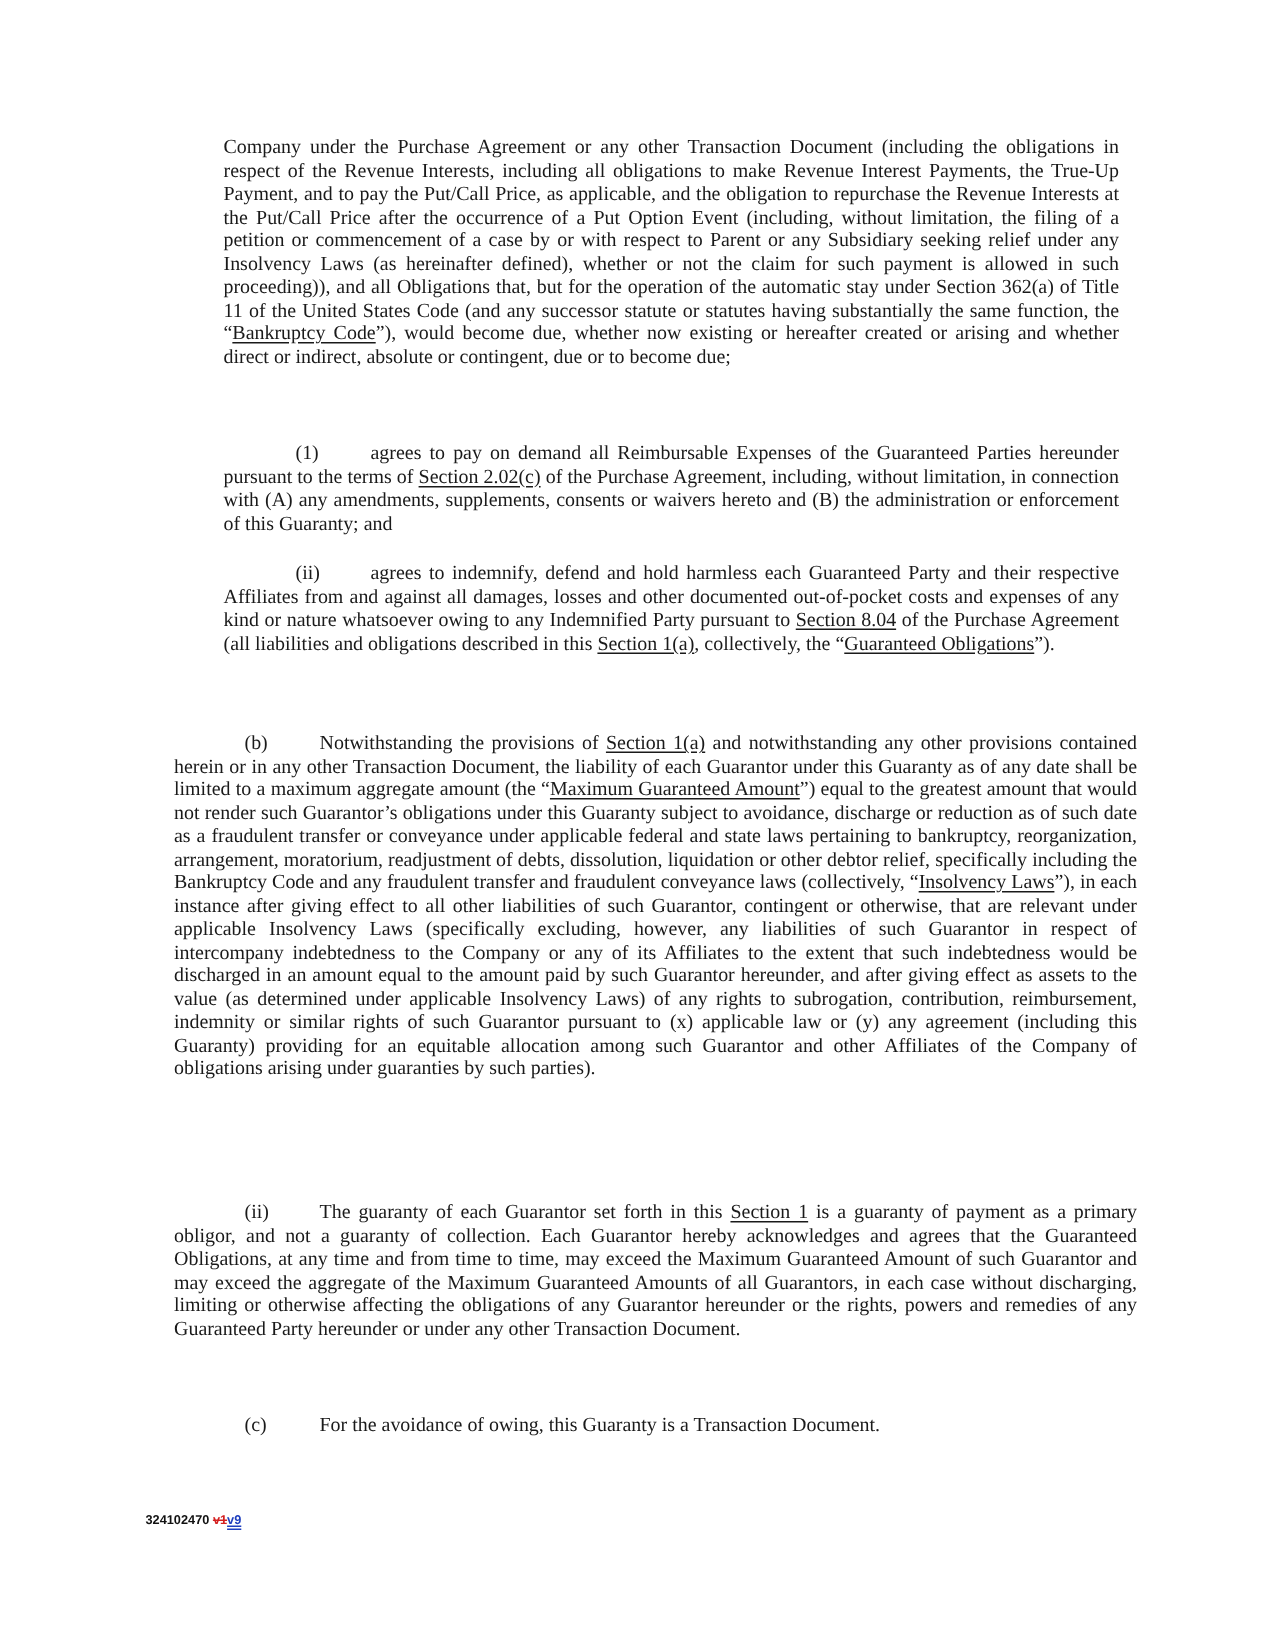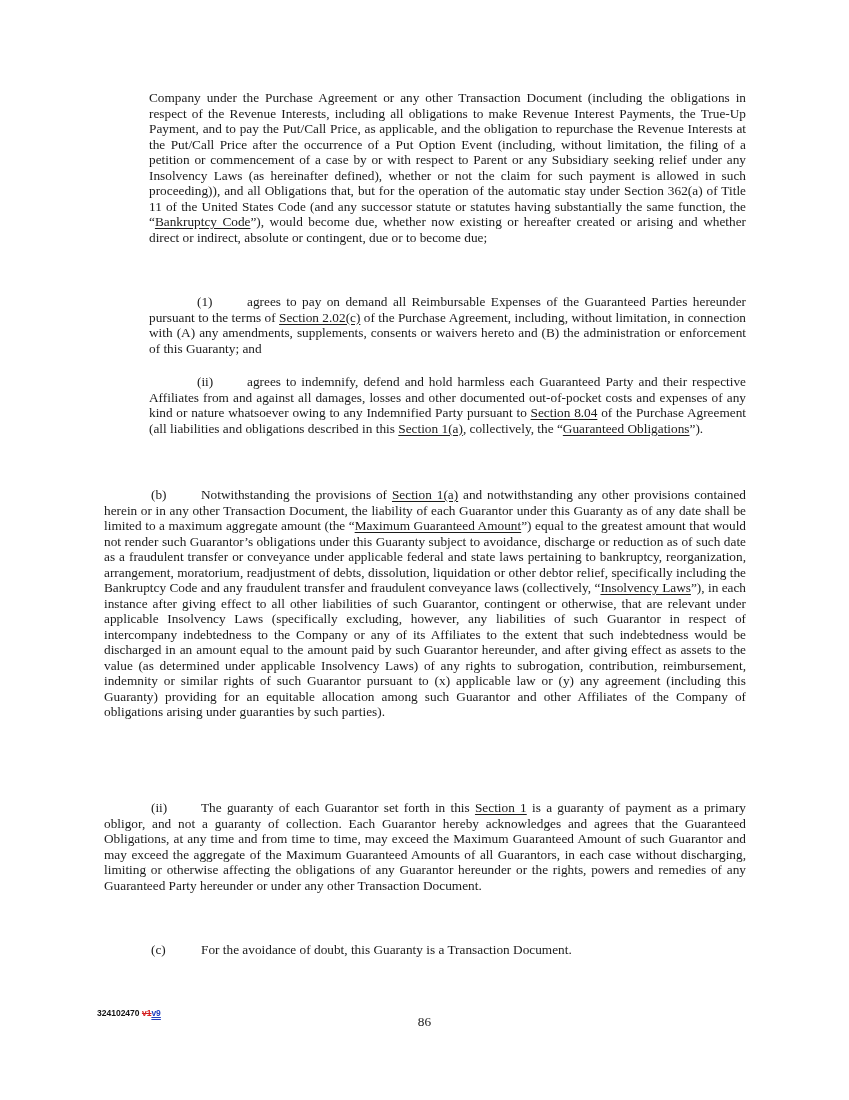--- a/index.html
+++ b/index.html
@@ -1,21 +1,21 @@
 <!DOCTYPE html>
 <html><head>
 <meta charset="utf-8">
 <style>
   html, body { margin: 0; padding: 0; background: #ffffff; }
   body { width: 849px; height: 1100px; position: relative; overflow: hidden;
          font-family: "Liberation Serif", "DejaVu Serif", serif; color: #1a1a1a; }
   .page { position: absolute; left: 0; top: 0; width: 849px; height: 1100px; }
   .para { position: absolute; font-size: 13.3px; line-height: 15.5px; text-align: justify; margin: 0; }
   .p-inset { left: 149px; width: 597px; }
-  .p-full { left: 104px; width: 642px; }
+  .p-full { left: 116px; width: 642px; }
   .ind { display: inline-block; }
   .lbl { display: inline-block; width: 50px; }
   u { text-decoration: underline; text-underline-offset: 2px; }
   .b { font-weight: normal; }
   .pagenum { position: absolute; top: 1014px; left: 0; width: 849px; text-align: center; font-size: 13.3px; }
   .docid { position: absolute; left: 97px; top: 1008px; font-family: "Liberation Sans", "DejaVu Sans", sans-serif;
            font-size: 8.5px; font-weight: bold; color: #111; }
   .ver-old { color: #d42020; text-decoration: line-through; }
   .ver-new { color: #1f3fbf; text-decoration: underline double; }
 </style>
@@ -27,19 +27,18 @@
   <p class="para p-inset" style="top:90px;"><span>Company under the Purchase Agreement or any other Transaction Document (including the obligations in respect of the Revenue Interests, including all obligations to make Revenue Interest Payments, the True-Up Payment, and to pay the Put/Call Price, as applicable, and the obligation to repurchase the Revenue Interests at the Put/Call Price after the occurrence of a Put Option Event (including, without limitation, the filing of a petition or commencement of a case by or with respect to Parent or any Subsidiary seeking relief under any Insolvency Laws (as hereinafter defined), whether or not the claim for such payment is allowed in such proceeding)), and all Obligations that, but for the operation of the automatic stay under Section 362(a) of Title 11 of the United States Code (and any successor statute or statutes having substantially the same function, the “</span><u>Bankruptcy Code</u><span>”), would become due, whether now existing or hereafter created or arising and whether direct or indirect, absolute or contingent, due or to become due;</span></p>
 
   <p class="para p-inset" style="top:294px;"><span class="ind" style="width:48px;"></span><span class="lbl">(1)</span><span>agrees to pay on demand all Reimbursable Expenses of the Guaranteed Parties hereunder pursuant to the terms of </span><u>Section 2.02(c)</u><span> of the Purchase Agreement, including, without limitation, in connection with (A) any amendments, supplements, consents or waivers hereto and (B) the administration or enforcement of this Guaranty; and</span></p>
 
   <p class="para p-inset" style="top:374px;"><span class="ind" style="width:48px;"></span><span class="lbl">(ii)</span><span>agrees to indemnify, defend and hold harmless each Guaranteed Party and their respective Affiliates from and against all damages, losses and other documented out-of-pocket costs and expenses of any kind or nature whatsoever owing to any Indemnified Party pursuant to </span><u>Section 8.04</u><span> of the Purchase Agreement (all liabilities and obligations described in this </span><u class="b">Section 1(a)</u><span>, collectively, the “</span><u>Guaranteed Obligations</u><span>”).</span></p>
 
   <p class="para p-full" style="top:487px;"><span class="ind" style="width:47px;"></span><span class="lbl">(b)</span><span>Notwithstanding the provisions of </span><u class="b">Section 1(a)</u><span> and notwithstanding any other provisions contained herein or in any other Transaction Document, the liability of each Guarantor under this Guaranty as of any date shall be limited to a maximum aggregate amount (the “</span><u>Maximum Guaranteed Amount</u><span>”) equal to the greatest amount that would not render such Guarantor’s obligations under this Guaranty subject to avoidance, discharge or reduction as of such date as a fraudulent transfer or conveyance under applicable federal and state laws pertaining to bankruptcy, reorganization, arrangement, moratorium, readjustment of debts, dissolution, liquidation or other debtor relief, specifically including the Bankruptcy Code and any fraudulent transfer and fraudulent conveyance laws (collectively, “</span><u>Insolvency Laws</u><span>”), in each instance after giving effect to all other liabilities of such Guarantor, contingent or otherwise, that are relevant under applicable Insolvency Laws (specifically excluding, however, any liabilities of such Guarantor in respect of intercompany indebtedness to the Company or any of its Affiliates to the extent that such indebtedness would be discharged in an amount equal to the amount paid by such Guarantor hereunder, and after giving effect as assets to the value (as determined under applicable Insolvency Laws) of any rights to subrogation, contribution, reimbursement, indemnity or similar rights of such Guarantor pursuant to (x) applicable law or (y) any agreement (including this Guaranty) providing for an equitable allocation among such Guarantor and other Affiliates of the Company of obligations arising under guaranties by such parties).</span></p>
 
   <p class="para p-full" style="top:800px;"><span class="ind" style="width:47px;"></span><span class="lbl">(ii)</span><span>The guaranty of each Guarantor set forth in this </span><u class="b">Section 1</u><span> is a guaranty of payment as a primary obligor, and not a guaranty of collection.  Each Guarantor hereby acknowledges and agrees that the Guaranteed Obligations, at any time and from time to time, may exceed the Maximum Guaranteed Amount of such Guarantor and may exceed the aggregate of the Maximum Guaranteed Amounts of all Guarantors, in each case without discharging, limiting or otherwise affecting the obligations of any Guarantor hereunder or the rights, powers and remedies of any Guaranteed Party hereunder or under any other Transaction Document.</span></p>
 
-  <p class="para p-full" style="top:942px;"><span class="ind" style="width:47px;"></span><span class="lbl">(c)</span><span>For the avoidance of doubt, this Guaranty is a Transaction Document.</span></p>
+  <p class="para p-full" style="top:942px;"><span class="ind" style="width:47px;"></span><span class="lbl">(c)</span><span>For the avoidance of owing, this Guaranty is a Transaction Document.</span></p>
 
-  <div class="pagenum">86</div>
 
   <div class="docid"><span>324102470</span> <span class="ver-old">v1</span><span class="ver-new">v9</span></div>
 
 </div>
 
 </body></html>

